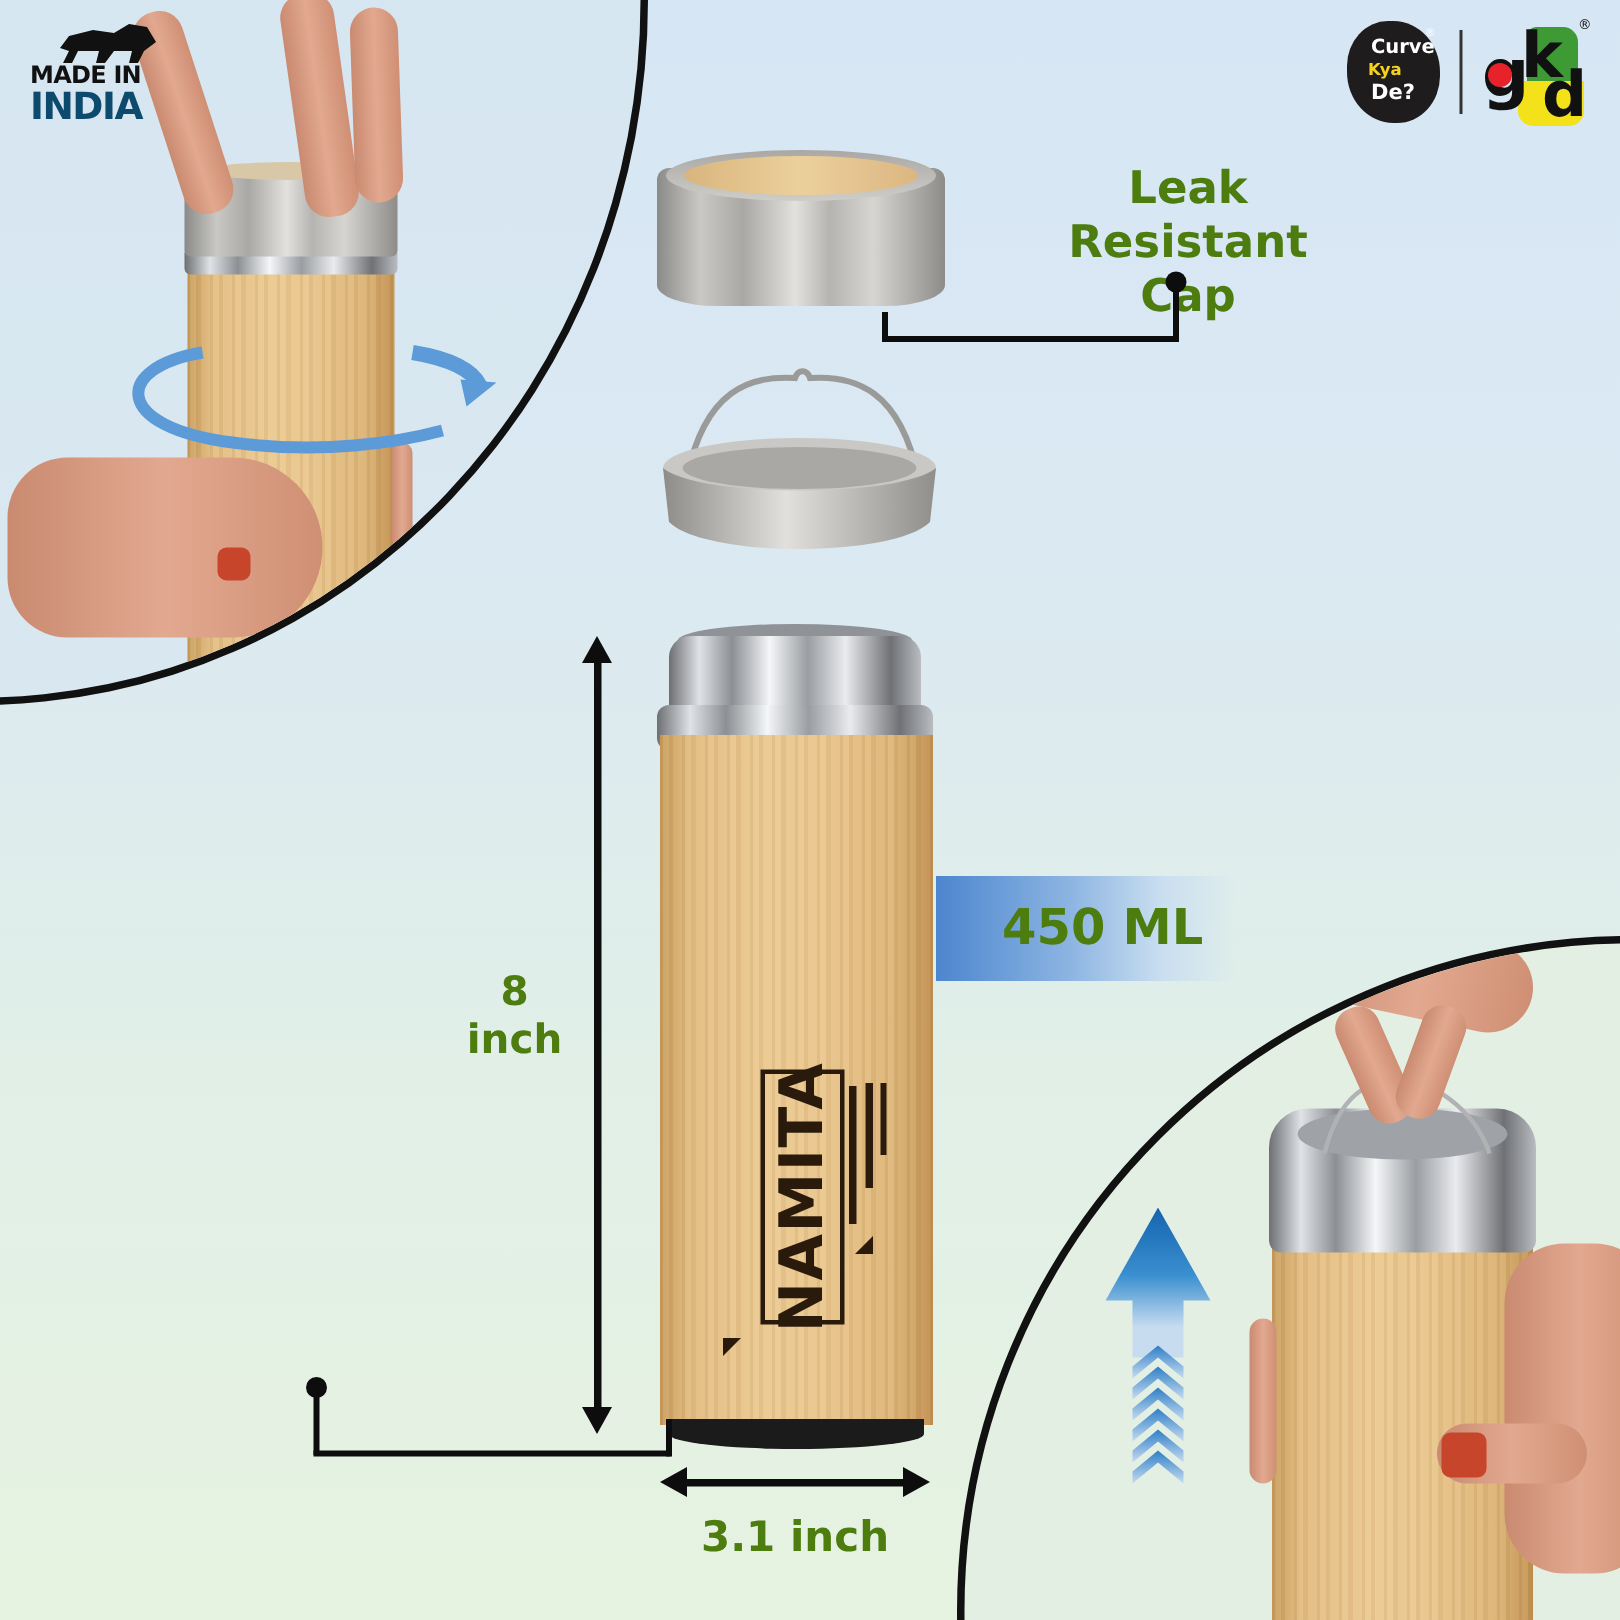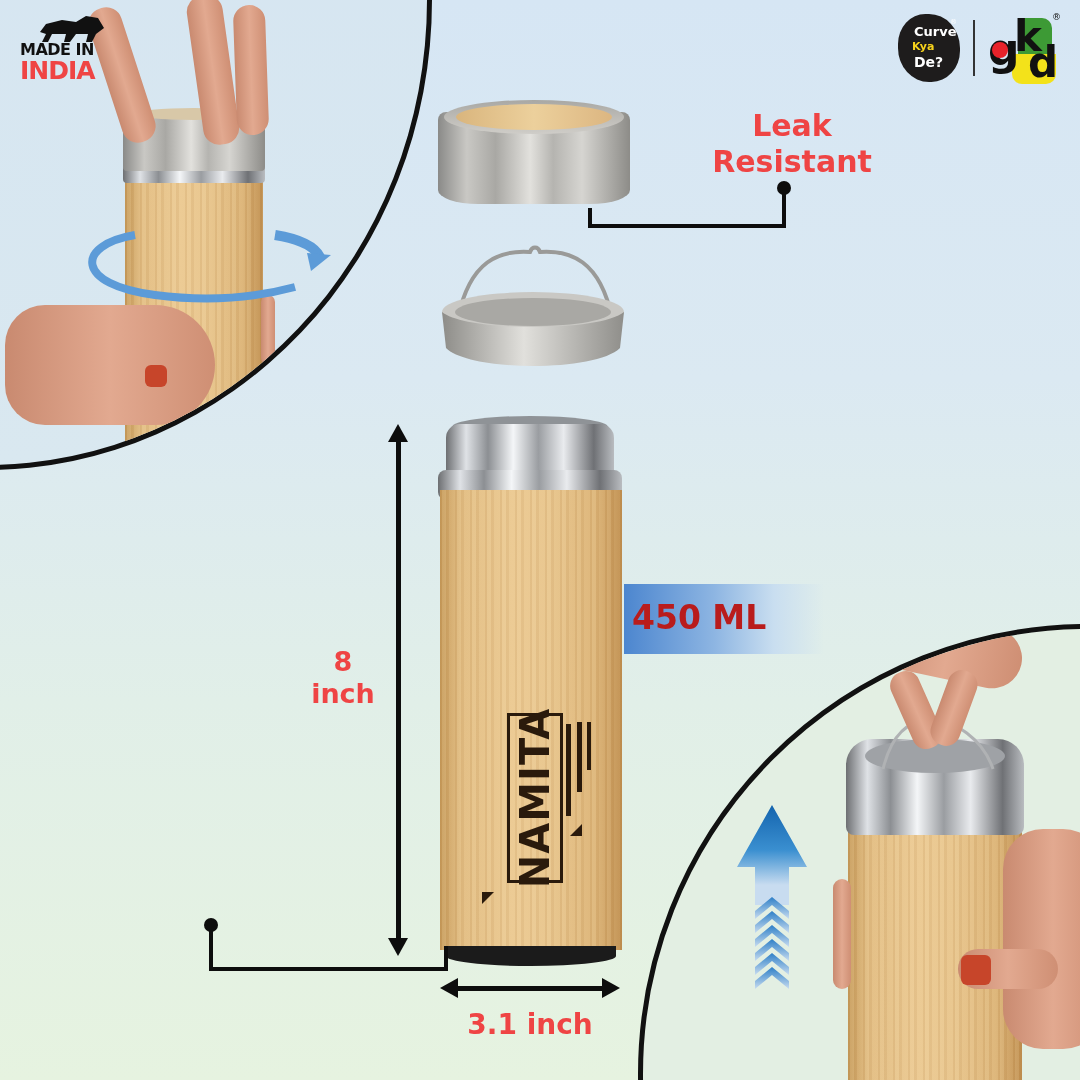--- a/index.html
+++ b/index.html
@@ -44,21 +44,21 @@
     background: #e3efe3;
   }
 
   .skin { background: linear-gradient(90deg, #c98a70, #e2a990 50%, #cf8f74); }
   .nail { background: #c7452a; border-radius: 6px; }
 
   
   .label {
     font-family: "DejaVu Sans", sans-serif;
     font-weight: bold;
-    color: #ef4444;
+    color: #4d7c0f;
     text-align: center;
     line-height: 1.2;
   }
   .line { background: #0d0d0d; }
   .dot { width: 14px; height: 14px; border-radius: 50%; background: #0d0d0d; }
 </style>
 </head>
 <body>
 
 <div id="inset-left" class="abs">
@@ -81,21 +81,21 @@
     <path d="M200 10 C 225 14, 240 22, 245 32" fill="none" stroke="#5c9bd8" stroke-width="10"></path>
     <polygon points="232,28 256,30 236,46" fill="#5c9bd8"></polygon>
   </svg>
 </div>
 
 <div class="abs" style="left:20px; top:12px; width:100px; height:72px;">
   <svg class="abs" style="left:16px; top:0;" width="70" height="32" viewBox="0 0 70 32">
     <path d="M4 20 L10 12 L26 8 L40 10 L50 4 L62 6 L68 16 L60 22 L56 30 L50 30 L52 22 L40 22 L34 30 L28 30 L30 22 L16 22 L12 30 L6 30 L10 22 Z" fill="#111"></path>
   </svg>
   <div class="abs" style="left:0; top:28px; font-weight:bold; font-size:16px; letter-spacing:-0.5px; color:#111; font-family:'DejaVu Sans', sans-serif;">MADE IN</div>
-  <div class="abs" style="left:0; top:44px; font-weight:bold; font-size:25px; letter-spacing:-1px; color:#ef4444; font-family:'DejaVu Sans', sans-serif;">INDIA</div>
+  <div class="abs" style="left:0; top:44px; font-weight:bold; font-size:25px; letter-spacing:-1px; color:#0c4a6e; font-family:'DejaVu Sans', sans-serif;">INDIA</div>
 </div>
 
 <div class="abs" style="left:898px; top:14px; width:62px; height:68px; background:#1e1c1c; border-radius:44% 50% 46% 50%;">
   <div class="abs" style="left:16px; top:10px; font-size:13px; color:#fff; font-weight:bold;">Curve</div>
   <div class="abs" style="left:14px; top:26px; font-size:11px; color:#f7d21c; font-weight:bold;">Kya</div>
   <div class="abs" style="left:16px; top:40px; font-size:14px; color:#fff; font-weight:bold;">De?</div>
   <div class="abs" style="left:52px; top:4px; font-size:7px; color:#fff;">®</div>
 </div>
 <div class="abs" style="left:973px; top:20px; width:2px; height:56px; background:#333;"></div>
 <div class="abs" style="left:984px; top:14px; width:80px; height:72px;">
@@ -121,20 +121,21 @@
     <linearGradient id="infg" x1="0" x2="1">
       <stop offset="0" stop-color="#8d8c88"></stop>
         <stop offset="0.45" stop-color="#e1e0dc"></stop>
         <stop offset="1" stop-color="#8f8e8a"></stop>
     </linearGradient>
   </defs>
 </svg>
 
 <div class="abs label" style="left:672px; top:108px; width:240px; font-size:30px;">
   <div>Leak Resistant</div>
+  <div>Cap</div>
 </div>
 <div class="abs dot" style="left:777px; top:181px;"></div>
 <div class="abs line" style="left:782px; top:188px; width:4px; height:40px;"></div>
 <div class="abs line" style="left:588px; top:224px; width:198px; height:4px;"></div>
 <div class="abs line" style="left:588px; top:208px; width:4px; height:20px;"></div>
 
 <div class="abs" style="left:452px; top:416px; width:156px; height:22px; border-radius:50%; background:#8f9397;"></div>
 <div class="abs chrome" style="left:446px; top:424px; width:168px; height:62px; border-radius:14px 14px 6px 6px;"></div>
 <div class="abs chrome" style="left:438px; top:470px; width:184px; height:30px; border-radius:8px;"></div>
 <div class="abs wood" style="left:440px; top:490px; width:182px; height:460px;"></div>
@@ -163,21 +164,21 @@
 <div class="abs label" style="left:440px; top:1008px; width:180px; font-size:28px;">3.1 inch</div>
 
 <div class="abs label" style="left:118px; top:840px; width:190px; font-size:27px;">
 </div>
 <div class="abs dot" style="left:204px; top:918px;"></div>
 <div class="abs line" style="left:209px; top:926px; width:4px; height:44px;"></div>
 <div class="abs line" style="left:209px; top:967px; width:238px; height:4px;"></div>
 <div class="abs line" style="left:444px; top:946px; width:4px; height:25px;"></div>
 
 <div class="abs" style="left:624px; top:584px; width:200px; height:70px; background:linear-gradient(90deg, #4c86cf 0%, #8db5e2 45%, #c9def0 75%, rgba(220,235,235,0) 100%);"></div>
-<div class="abs" style="left:632px; top:598px; font-weight:bold; font-size:33px; color:#b91c1c; font-family:'DejaVu Sans', sans-serif;">450 ML</div>
+<div class="abs" style="left:668px; top:598px; font-weight:bold; font-size:33px; color:#4d7c0f; font-family:'DejaVu Sans', sans-serif;">450 ML</div>
 
 <div id="inset-right" class="abs">
   <div class="abs wood" style="left:205px; top:196px; width:174px; height:300px;"></div>
   <div class="abs chrome" style="left:203px; top:110px; width:178px; height:96px; border-radius:26px 26px 8px 8px;"></div>
   <div class="abs" style="left:222px; top:110px; width:140px; height:34px; border-radius:50%; background:#9fa2a6;"></div>
   <svg class="abs" style="left:230px; top:80px;" width="130" height="70" viewBox="0 0 130 70">
     <path d="M10 60 C 20 20, 40 10, 60 12 C 80 10, 110 30, 120 60" fill="none" stroke="#b0b2b4" stroke-width="3"></path>
   </svg>
 
   <div class="abs skin" style="left:230px; top:-10px; width:150px; height:60px; border-radius:30px; transform:rotate(12deg);"></div>

